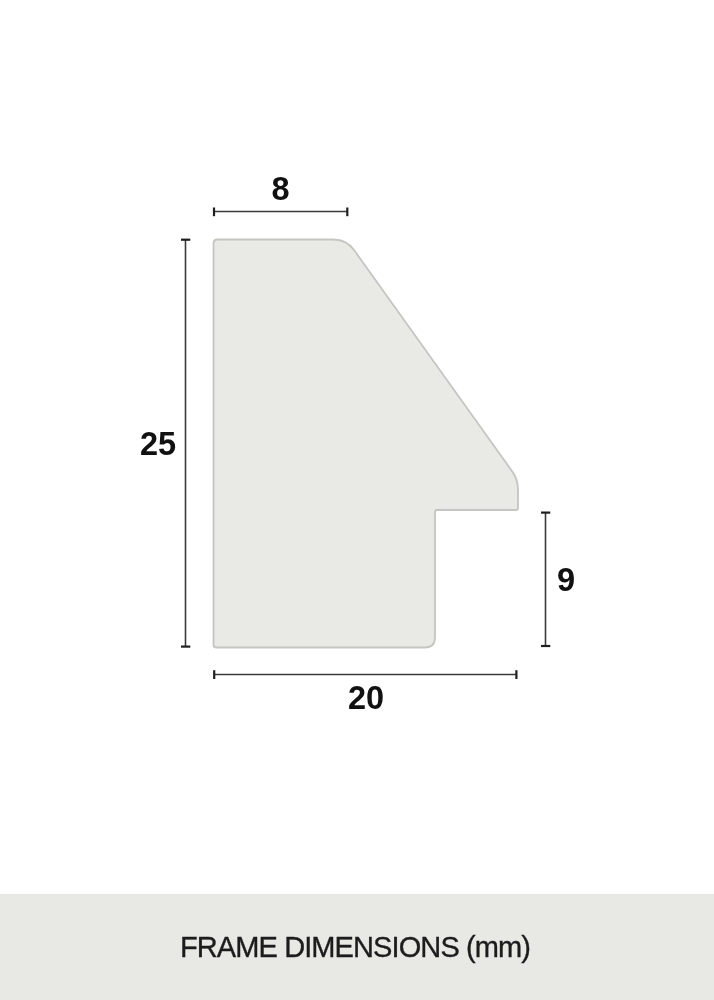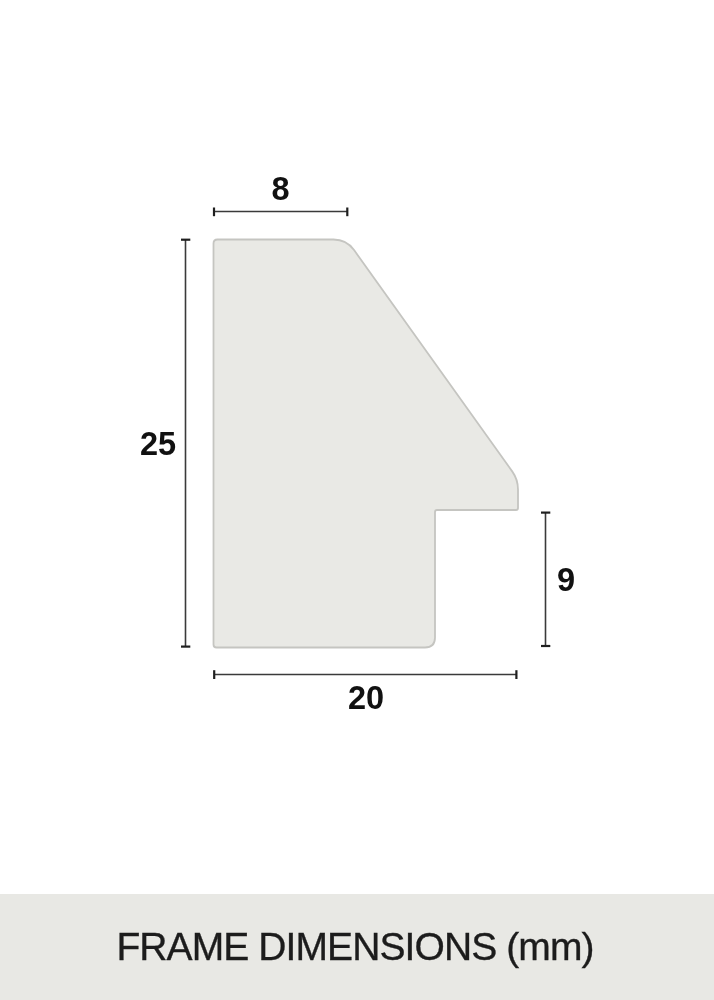--- a/index.html
+++ b/index.html
@@ -1,20 +1,20 @@
 <!DOCTYPE html>
 <html><head>
 <meta charset="utf-8">
 <style>
   html,body{margin:0;padding:0;}
   body{width:714px;height:1000px;background:#ffffff;overflow:hidden;
        font-family:"Liberation Sans",sans-serif;position:relative;}
   .bar{position:absolute;left:0;top:894px;width:714px;height:106px;
        background:#e8e8e4;display:flex;align-items:center;justify-content:center;}
-  .bar span{font-size:39px;color:#1c1c1c;letter-spacing:-0.9px;-webkit-text-stroke:0.35px #1c1c1c;transform:translateX(-2px);}
+  .bar span{font-size:29px;color:#1c1c1c;letter-spacing:-0.9px;-webkit-text-stroke:0.35px #1c1c1c;transform:translateX(-2px);}
 </style>
 </head>
 <body>
 <svg width="714" height="1000" viewBox="0 0 714 1000" style="position:absolute;left:0;top:0;">
 
   <path d="M 217.5 239.5
            L 333.5 239.5
            Q 346.5 239.5 354.06 250.08
            L 512.19 471.36
            Q 518 479.5 518 489.5

